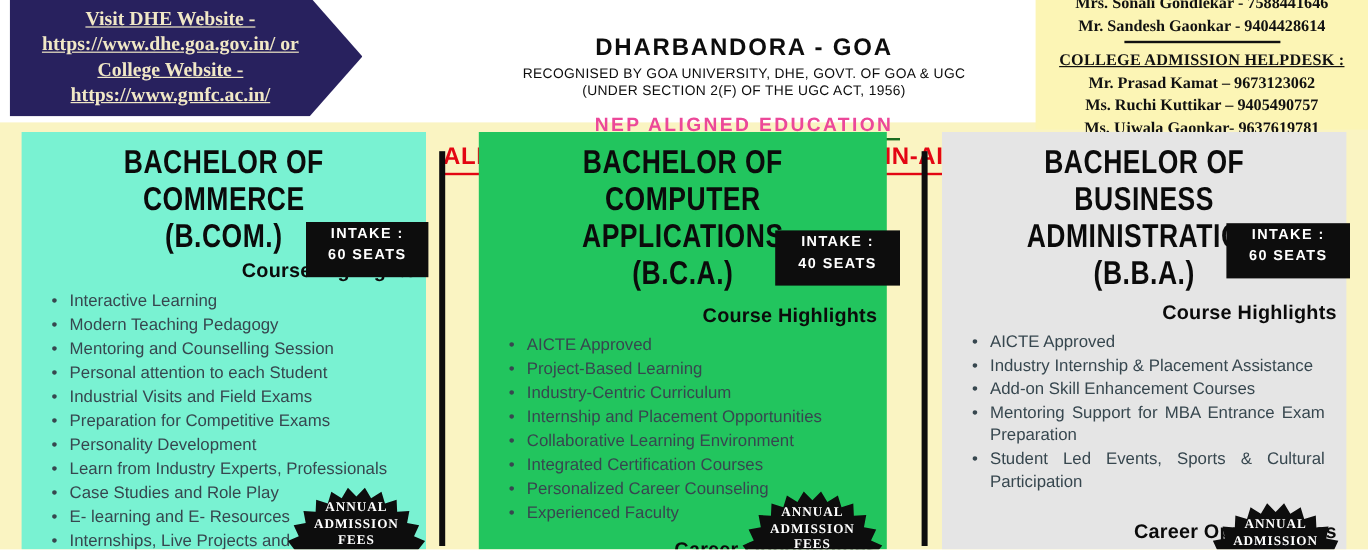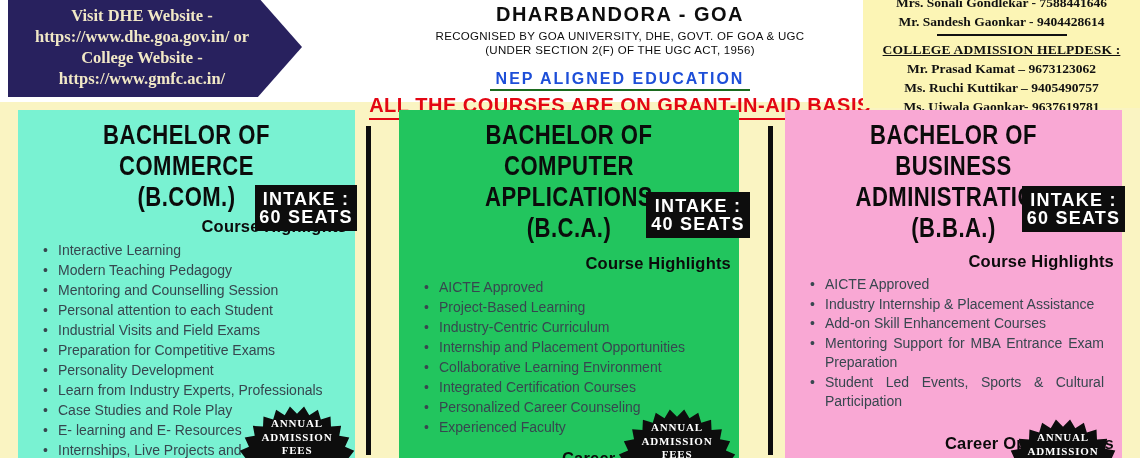--- a/index.html
+++ b/index.html
@@ -13,44 +13,44 @@
 
   
   .website-banner{
     position:absolute;left:8px;top:-3px;width:294px;height:100px;background:#28215E;
     clip-path:polygon(0 0,85% 0,100% 50%,85% 100%,0 100%);
     display:flex;flex-direction:column;justify-content:center;align-items:center;
     padding-right:26px;box-sizing:border-box;
     font-family:"Liberation Serif", serif;font-weight:bold;font-size:16.5px;line-height:21px;
     color:#F1E8C6;text-align:center;
   }
-  .website-banner span{white-space:nowrap;}
+  .website-banner span{white-space:nowrap;text-decoration:underline;}
 
   .header-center{position:absolute;left:340px;top:3px;width:560px;text-align:center;color:#0d0d0d;}
-  .hc-location{font-size:20px;font-weight:800;letter-spacing:1.5px;margin-bottom:3px;}
+  .hc-location{font-size:20px;font-weight:800;letter-spacing:1.5px;margin-bottom:3px;margin-top:26px;}
   .hc-rec{font-size:11.5px;font-weight:normal;letter-spacing:.3px;line-height:14px;}
   .hc-nep{display:inline-block;margin-top:13px;font-size:16px;font-weight:800;letter-spacing:2px;
-          color:#1d4ed8;border-bottom:2.5px solid #1B6B1F;padding:0 6px 1px;}
+          color:#ec4899;border-bottom:2.5px solid #1B6B1F;padding:0 6px 1px;}
   .hc-grant{display:block;margin:3px auto 0;font-size:20px;font-weight:800;letter-spacing:.5px;
           color:#E30613;border-bottom:2.5px solid #E30613;padding-bottom:1px;width:fit-content;}
 
   
   .helpdesk{
     position:absolute;left:863px;top:-12px;width:277px;height:120px;background:#FCF5B5;
     font-family:"Liberation Serif", serif;font-weight:bold;color:#111;text-align:center;
     font-size:13.5px;line-height:19px;box-sizing:border-box;padding-top:5px;
   }
   .helpdesk-rule{width:130px;border-top:2px solid #111;margin:3px auto 4px;}
   .helpdesk-title{text-decoration:underline;letter-spacing:.2px;}
 
   
   .course-col{position:absolute;top:110px;bottom:0;box-sizing:border-box;padding:8px 8px 16px;}
   .col1{left:18px;width:337px;background:#79F2D2;}
   .col2{left:399px;width:340px;background:#22c55e;}
-  .col3{left:785px;width:337px;background:#f9a8d4;}
+  .col3{left:785px;width:337px;background:#e5e5e5;}
   .divider{position:absolute;top:126px;bottom:3px;width:5px;background:#0d0d0d;}
   .div1{left:366px;} .div2{left:768px;}
 
   .course-title{
     text-align:center;font-weight:800;color:#0b0b0b;font-size:26px;line-height:29px;
     transform:scale(.85,1.06);transform-origin:50% 0;letter-spacing:.5px;margin-top:2px;
   }
   .sec-heading{font-weight:800;font-size:16.5px;color:#0b0b0b;margin:10px 0 4px 12px;letter-spacing:.2px;text-align:right;}
   ul.bullets{list-style:none;margin:0;padding:0 4px 0 14px;color:#37474F;font-size:14px;line-height:20px;}
   ul.bullets li{position:relative;padding-left:18px;}
@@ -58,21 +58,21 @@
   .c3 ul.bullets li{text-align:justify;padding-right:6px;}
   .c2 .sec-heading.career{margin-top:12px;}
   .c3 .sec-heading.hl{margin-top:16px;}
   .c3 ul.bullets{line-height:19.5px;}
   .c3 ul.bullets li{margin-bottom:0;}
   .c3 .sec-heading.career{margin-top:22px;}
 
   
   .intake{
     position:absolute;background:#0d0d0d;color:#fff;display:flex;flex-direction:column;
-    justify-content:center;align-items:center;font-weight:800;font-size:18px;
+    justify-content:flex-start;align-items:center;font-weight:800;font-size:12px;
     letter-spacing:1.2px;line-height:18px;text-align:center;
   }
   .intake1{left:255px;top:185px;width:102px;height:46px;}
   .intake2{left:646px;top:192px;width:104px;height:46px;}
   .intake3{left:1022px;top:186px;width:103px;height:46px;}
 
   
   .badge{
     position:absolute;background:#0d0d0d;color:#fff;display:flex;flex-direction:column;
     align-items:center;box-sizing:border-box;

